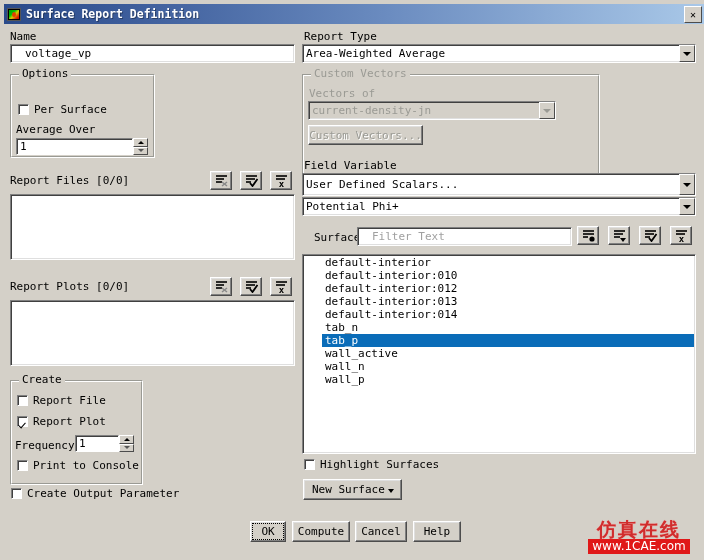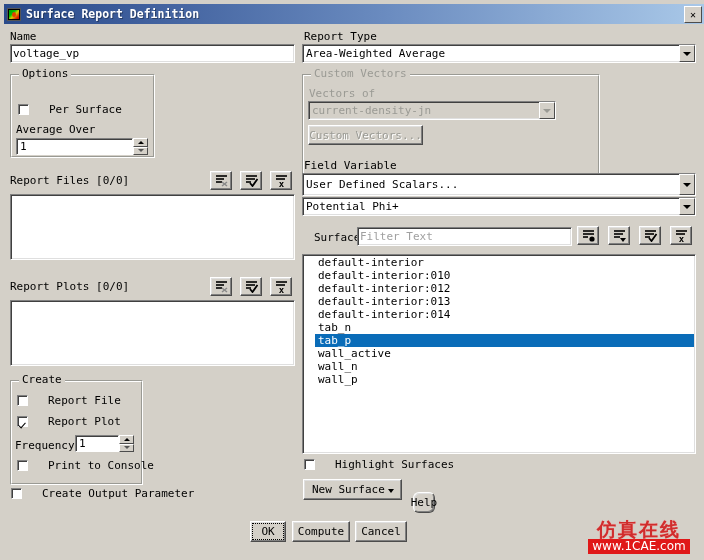--- a/index.html
+++ b/index.html
@@ -35,21 +35,21 @@
              font-size:10px;font-weight:bold;line-height:1;cursor:default;}
 
   
   .lbl{font-size:11px;line-height:13px;white-space:nowrap;}
   .lbl.dis{color:#9a9a94;}
 
   .field{
     background:#fff;border:1px solid;
     border-color:#808080 #fff #fff #808080;
     box-shadow:inset 1px 1px 0 #404040, inset -1px -1px 0 #dfdfdf;
-    box-sizing:border-box;font-size:11px;padding:2px 2px;
+    box-sizing:border-box;font-size:11px;padding:2px 14px;
     display:flex;align-items:center;overflow:hidden;white-space:nowrap;text-align:right;
   }
 
   .combo{
     background:#fff;border:1px solid;
     border-color:#808080 #fff #fff #808080;
     box-shadow:inset 1px 1px 0 #404040, inset -1px -1px 0 #dfdfdf;
     box-sizing:border-box;display:flex;align-items:center;
     font-size:11px;padding-left:3px;overflow:hidden;white-space:nowrap;
   }
@@ -81,37 +81,37 @@
     border-color:#9a9a94 #fff #fff #9a9a94;
     box-sizing:border-box;
   }
   .group .inner{position:absolute;inset:0;border:1px solid;
     border-color:#fff #9a9a94 #9a9a94 #fff;pointer-events:none;}
   .group > .cap{
     position:absolute;top:-7px;left:8px;background:#d4d0c8;padding:0 3px;
     font-size:11px;line-height:12px;z-index:2;}
   .group.dis > .cap{color:#9a9a94;}
 
-  .chk{display:flex;align-items:center;gap:20px;position:absolute;}
+  .chk{display:flex;align-items:center;gap:5px;position:absolute;}
   .chk .box{
     width:11px;height:11px;background:#fff;border:1px solid;
     border-color:#808080 #fff #fff #808080;
     box-shadow:inset 1px 1px 0 #404040;
     box-sizing:border-box;position:relative;flex:0 0 11px;
   }
   .chk .box.on::after{
     content:"";position:absolute;left:2px;top:4px;width:3px;height:6px;
     border:solid #000;border-width:0 1.6px 1.6px 0;transform:rotate(42deg);
   }
 
   .listbox{
     position:absolute;background:#fff;border:1px solid;
     border-color:#808080 #fff #fff #808080;
     box-shadow:inset 1px 1px 0 #404040, inset -1px -1px 0 #dfdfdf;
-    box-sizing:border-box;overflow:hidden;padding:1px 0 0 12px;
+    box-sizing:border-box;overflow:hidden;padding:1px 0 0 19px;
   }
   .listbox .row{font-size:11px;line-height:13px;padding-left:3px;white-space:nowrap;}
   .listbox .row.sel{background:#0a6cb8;color:#fff;margin-right:1px;}
 
   .spin{position:absolute;display:flex;}
   .spin .txt{
     background:#fff;border:1px solid;
     border-color:#808080 #fff #fff #808080;
     box-shadow:inset 1px 1px 0 #404040;
     box-sizing:border-box;font-size:11px;padding:1px 3px;display:flex;align-items:center;
@@ -374,20 +374,20 @@
   </div>
 
   <div class="btn" style="position:absolute;left:301px;top:477px;width:99px;height:21px;justify-content:flex-start;padding-left:8px;">
     <span>New Surface</span>
     <span style="margin-left:auto;margin-right:7px;"><span class="tri" style="border-left-width:3px;border-right-width:3px;border-top-width:4px;display:inline-block;"></span></span>
   </div>
 
   <div class="btn focus" style="position:absolute;left:248px;top:519px;width:36px;height:21px;">OK</div>
   <div class="btn" style="position:absolute;left:290px;top:519px;width:58px;height:21px;">Compute</div>
   <div class="btn" style="position:absolute;left:353px;top:519px;width:52px;height:21px;">Cancel</div>
-  <div class="btn" style="position:absolute;left:411px;top:490px;width:22px;height:21px;border-radius:6px;">Help</div>
+  <div class="btn" style="position:absolute;left:411px;top:519px;width:48px;height:21px;">Help</div>
 
   <div class="wm">
     <div class="cn">仿真在线</div>
     <div class="url">www.1CAE.com</div>
   </div>
 
 </div>
 
 </body></html>

